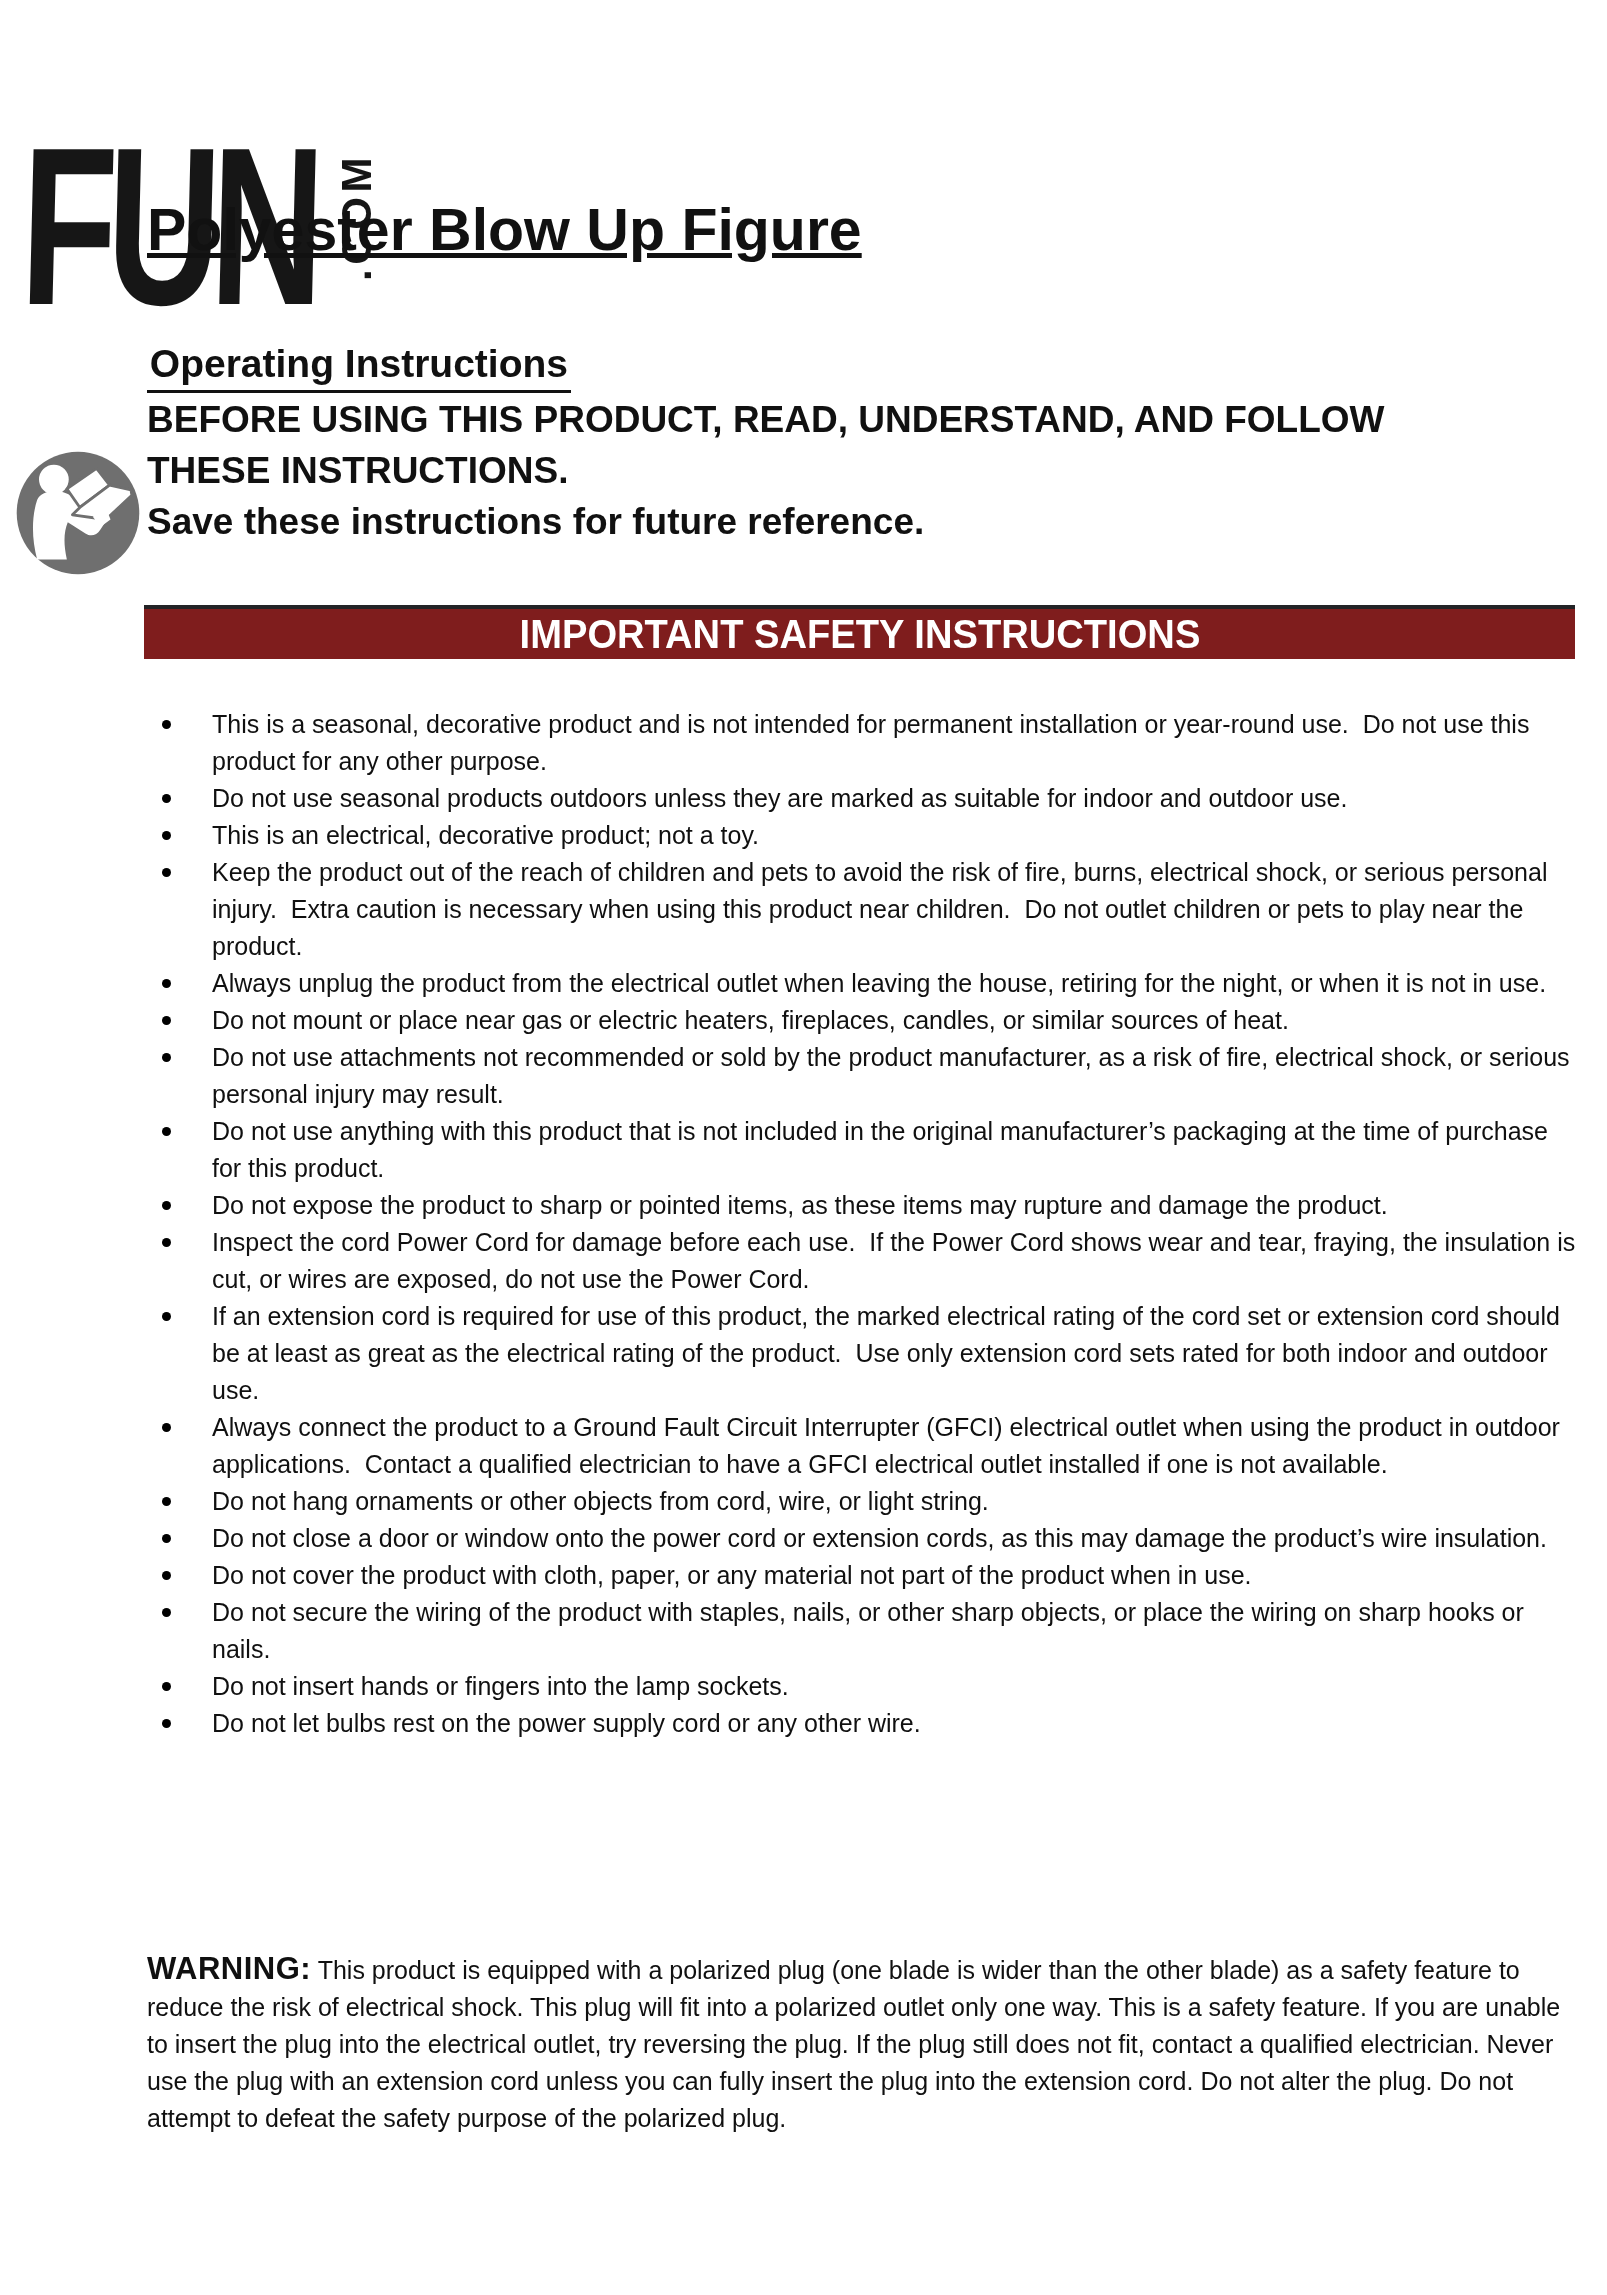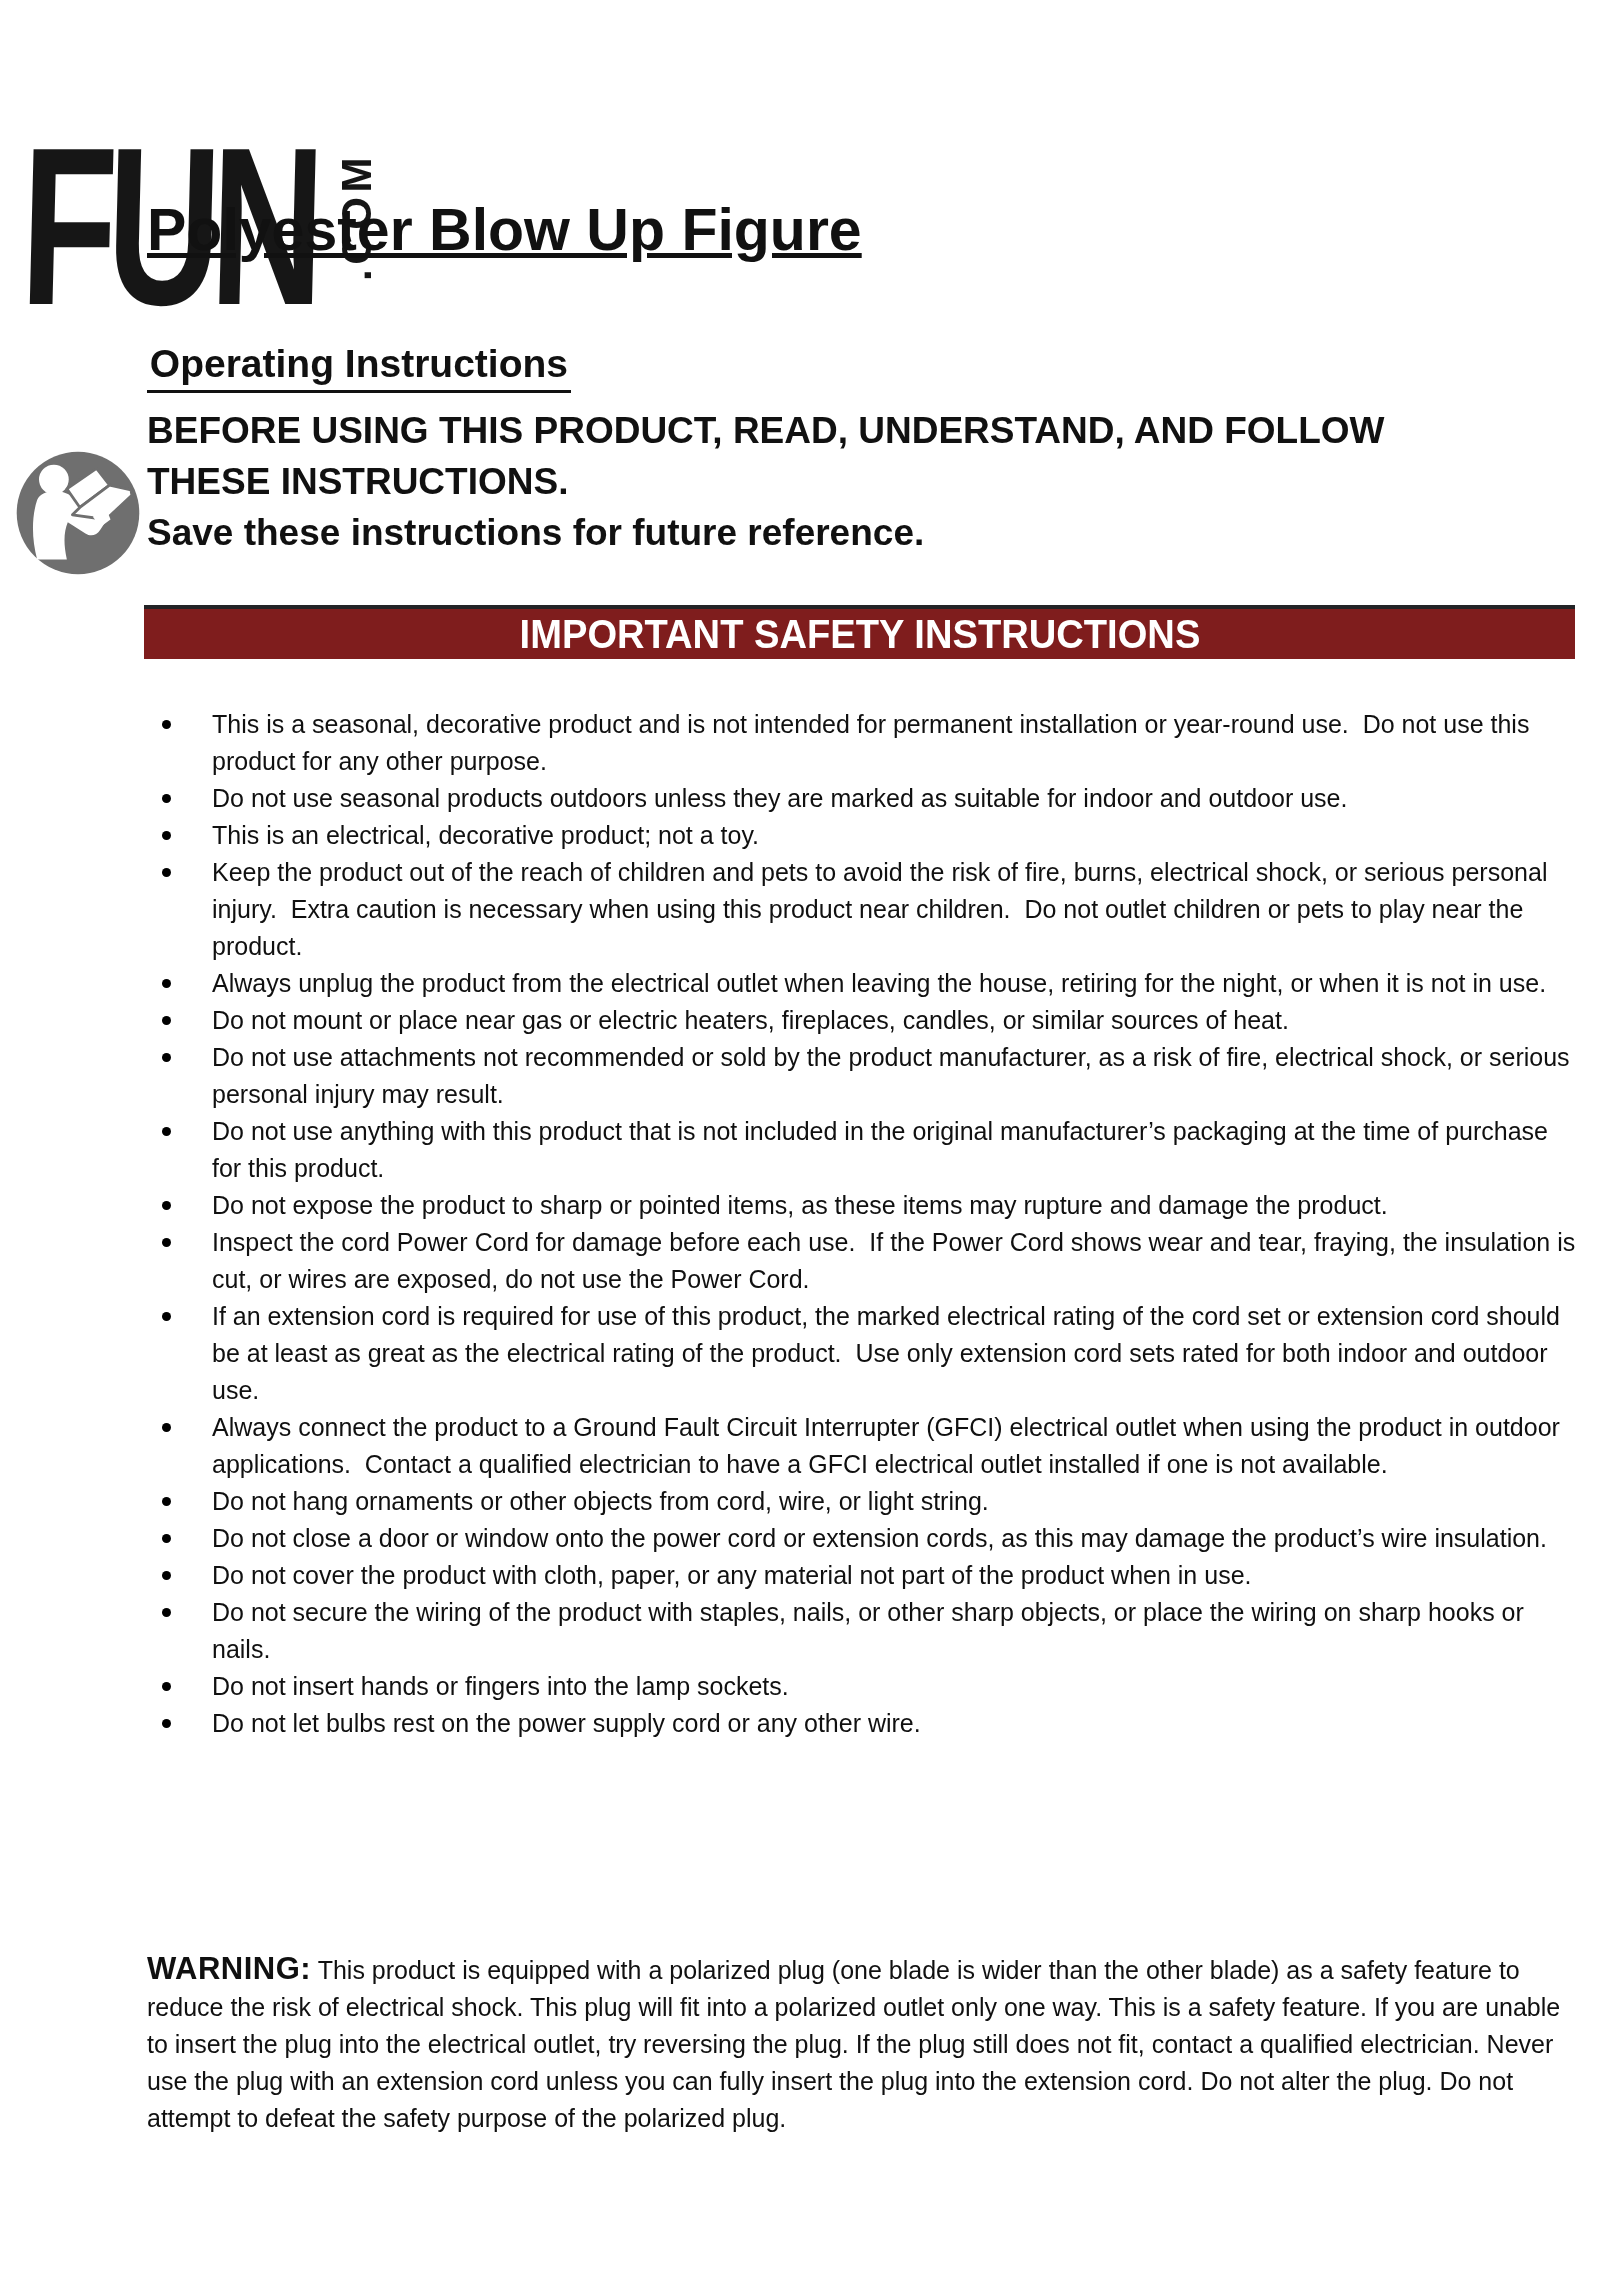--- a/index.html
+++ b/index.html
@@ -33,21 +33,21 @@
   .doc-title { margin: 0; font-size: 59px; font-weight: bold; color: #111; letter-spacing: 0; }
   .doc-subtitle-row { margin-top: 78px; }
   .doc-subtitle {
     display: inline-block; font-size: 39px; font-weight: bold;
     border-bottom: 3.7px solid #111; padding: 0 2.8px 3.7px 2.8px;
   }
 
   
   .manual-icon { position: absolute; left: 13px; top: 448px; width: 130px; height: 130px; }
   .manual-icon svg { width: 100%; height: 100%; display: block; }
-  .notice { position: absolute; left: 147px; top: 405px; width: 1350px; }
+  .notice { position: absolute; left: 147px; top: 394px; width: 1350px; }
   .notice-line { font-size: 37px; font-weight: bold; line-height: 51px; color: #111; }
 
   
   .banner {
     position: absolute; left: 144px; top: 605px; width: 1431px; height: 54px;
     background: #7f1d1d; border-top: 4.6px solid #232326; box-sizing: border-box;
     display: flex; align-items: center; justify-content: center;
   }
   .banner-text {
     color: #ffffff; font-size: 41px; font-weight: bold;

